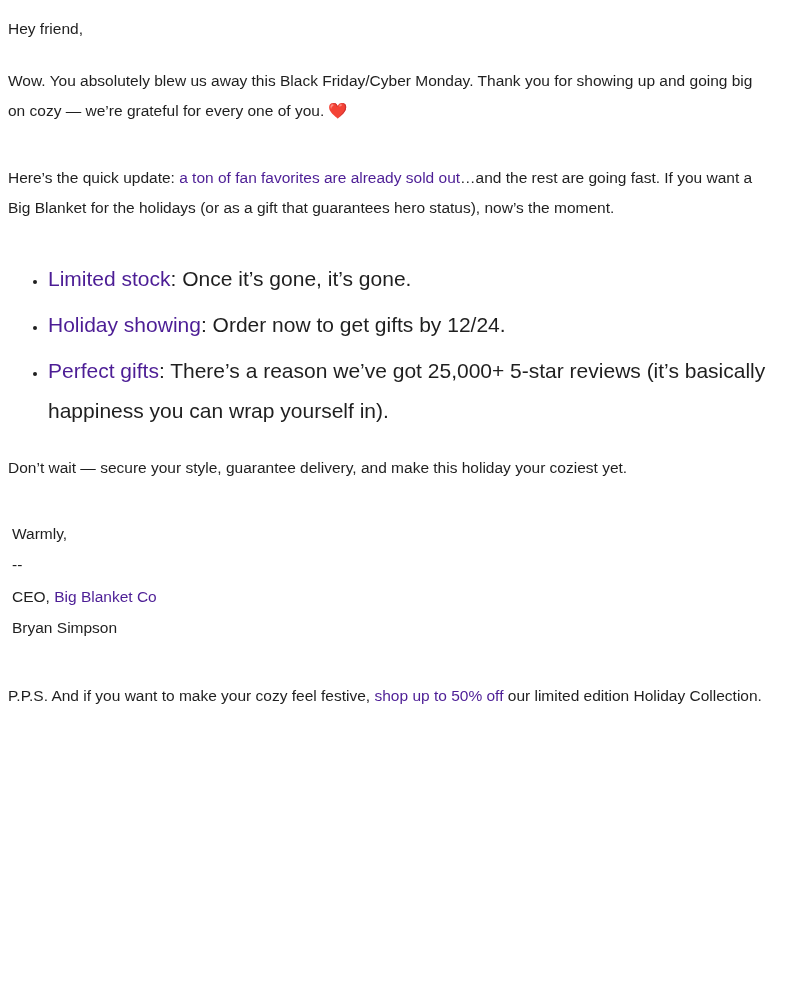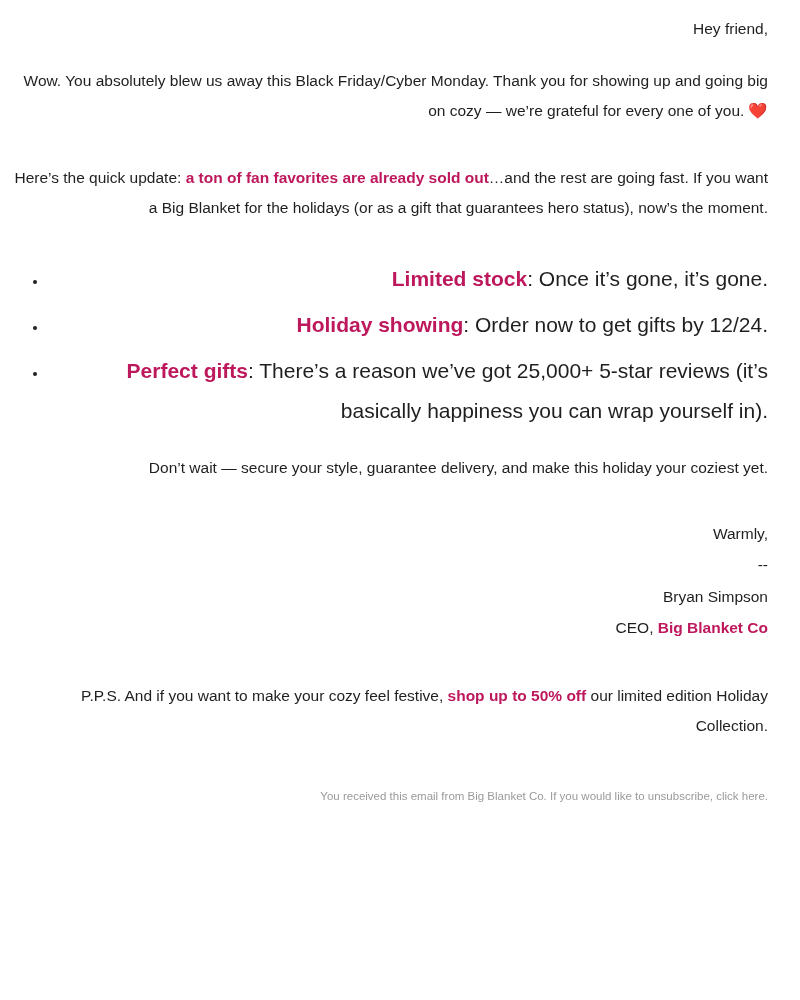--- a/index.html
+++ b/index.html
@@ -10,34 +10,33 @@
   body {
     width: 800px;
     height: 1000px;
     font-family: "Liberation Sans", sans-serif;
     color: #1a1a1a;
     -webkit-font-smoothing: antialiased;
   }
   .email-body {
     padding: 14px 32px 0 8px;
     box-sizing: border-box;
-    text-align: right;
   }
   p.para {
     font-size: 15.5px;
     line-height: 1.95;
     margin: 0 0 22px 0;
     color: #1f1f1f;
   }
   .greeting {
     margin-bottom: 20px;
   }
   .spacer-sm { height: 14px; }
   .spacer-md { height: 22px; }
-  strong { font-weight: bold; color: #be185d; }
+  strong { font-weight: normal; color: #4c1d95; }
   ul.bullets {
     margin: 0 0 22px 0;
     padding-left: 40px;
     list-style: disc;
   }
   ul.bullets li {
     font-size: 21px;
     line-height: 1.9;
     margin-bottom: 6px;
     color: #1f1f1f;
@@ -81,27 +80,24 @@
     <li><strong>Holiday showing</strong><span>: Order now to get gifts by 12/24.</span></li>
     <li><strong>Perfect gifts</strong><span>: There’s a reason we’ve got 25,000+ 5-star reviews (it’s basically happiness you can wrap yourself in).</span></li>
   </ul>
 
   <p class="para">Don’t wait — secure your style, guarantee delivery, and make this holiday your coziest yet.</p>
 
   <div class="spacer-sm"></div>
 
   <p class="sig-line">Warmly,</p>
   <p class="sig-line">--</p>
+  <p class="sig-line"><span>CEO, </span><strong>Big Blanket Co</strong></p>
   <p class="sig-line">Bryan Simpson</p>
-  <p class="sig-line"><span>CEO, </span><strong>Big Blanket Co</strong></p>
 
   <div class="spacer-md"></div>
 
 
   <div class="spacer-sm"></div>
 
   <p class="para"><span>P.P.S. And if you want to make your cozy feel festive, </span><strong>shop up to 50% off</strong><span> our limited edition Holiday Collection.</span></p>
 
-  <div class="footer">
-    <span>You received this email from Big Blanket Co. If you would like to unsubscribe, </span><span>click here</span><span>.</span>
-  </div>
 
 </div>
 
 </body></html>

